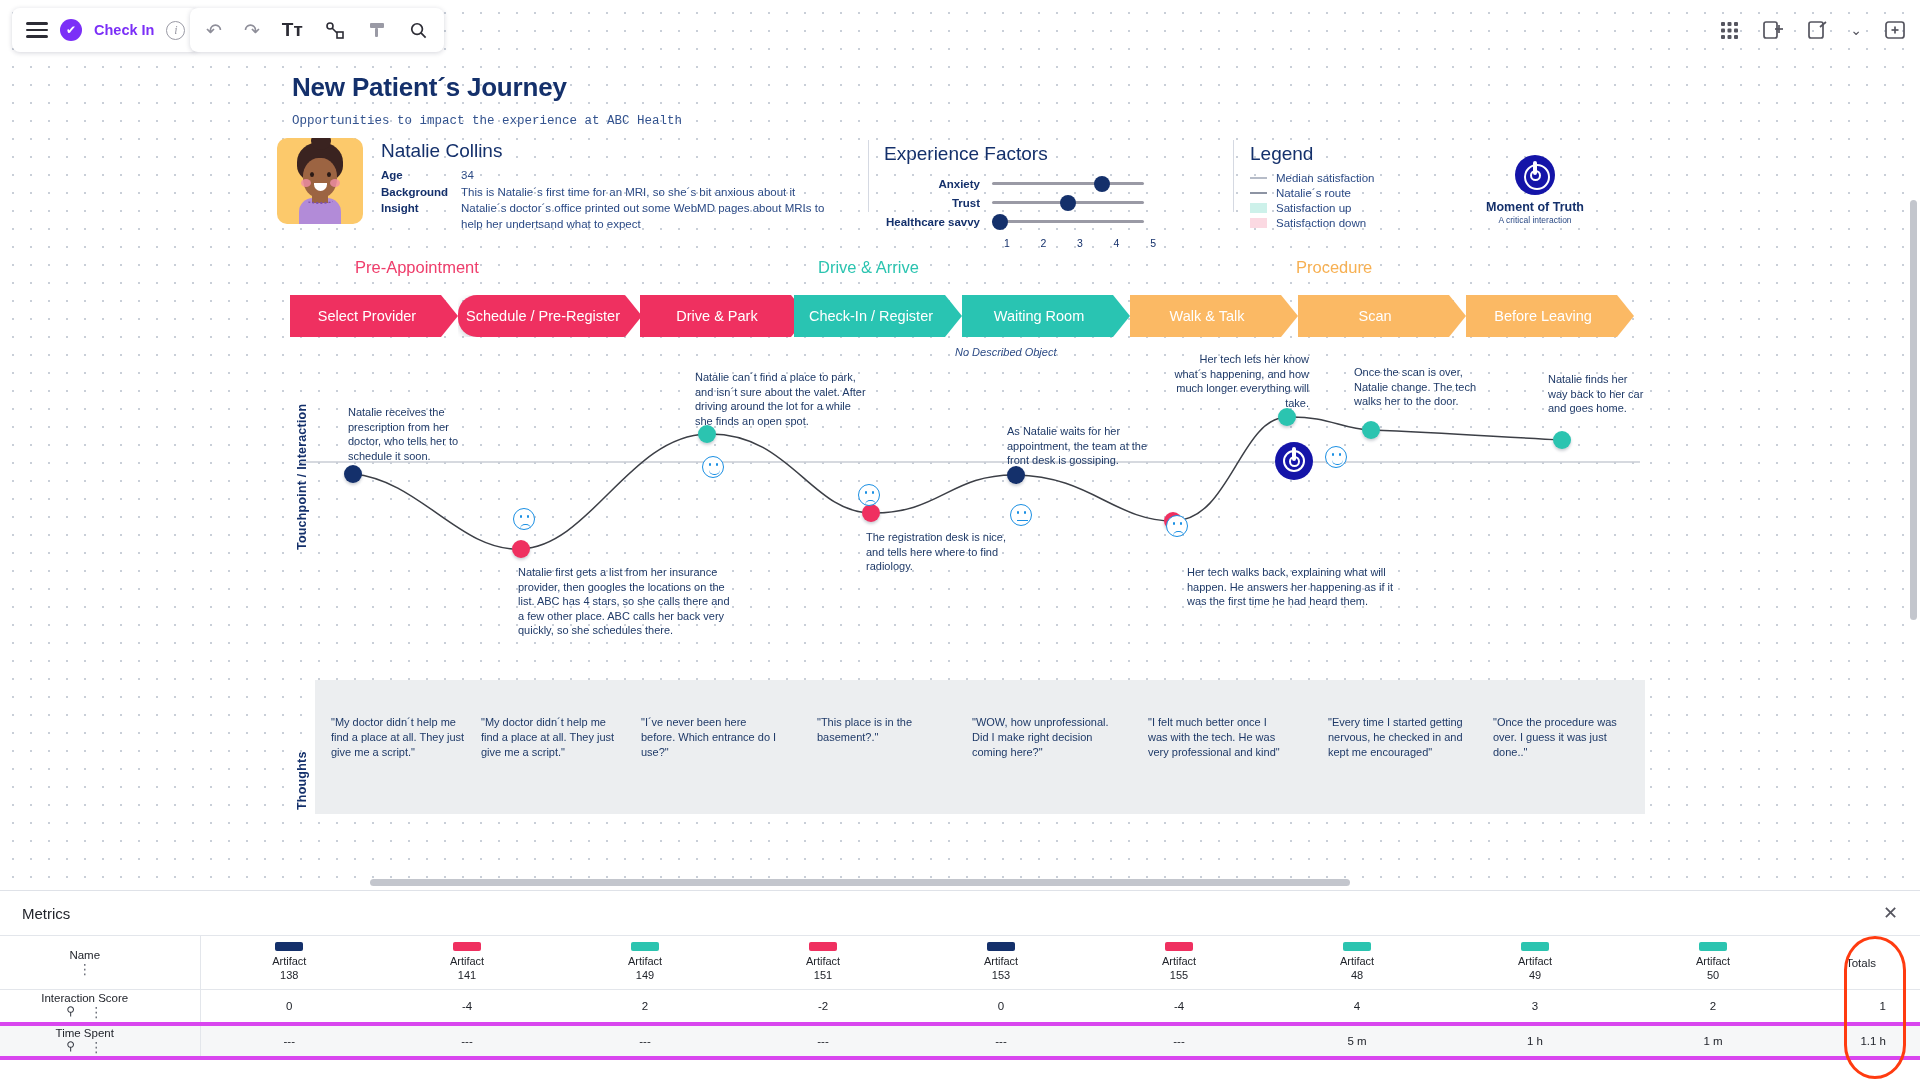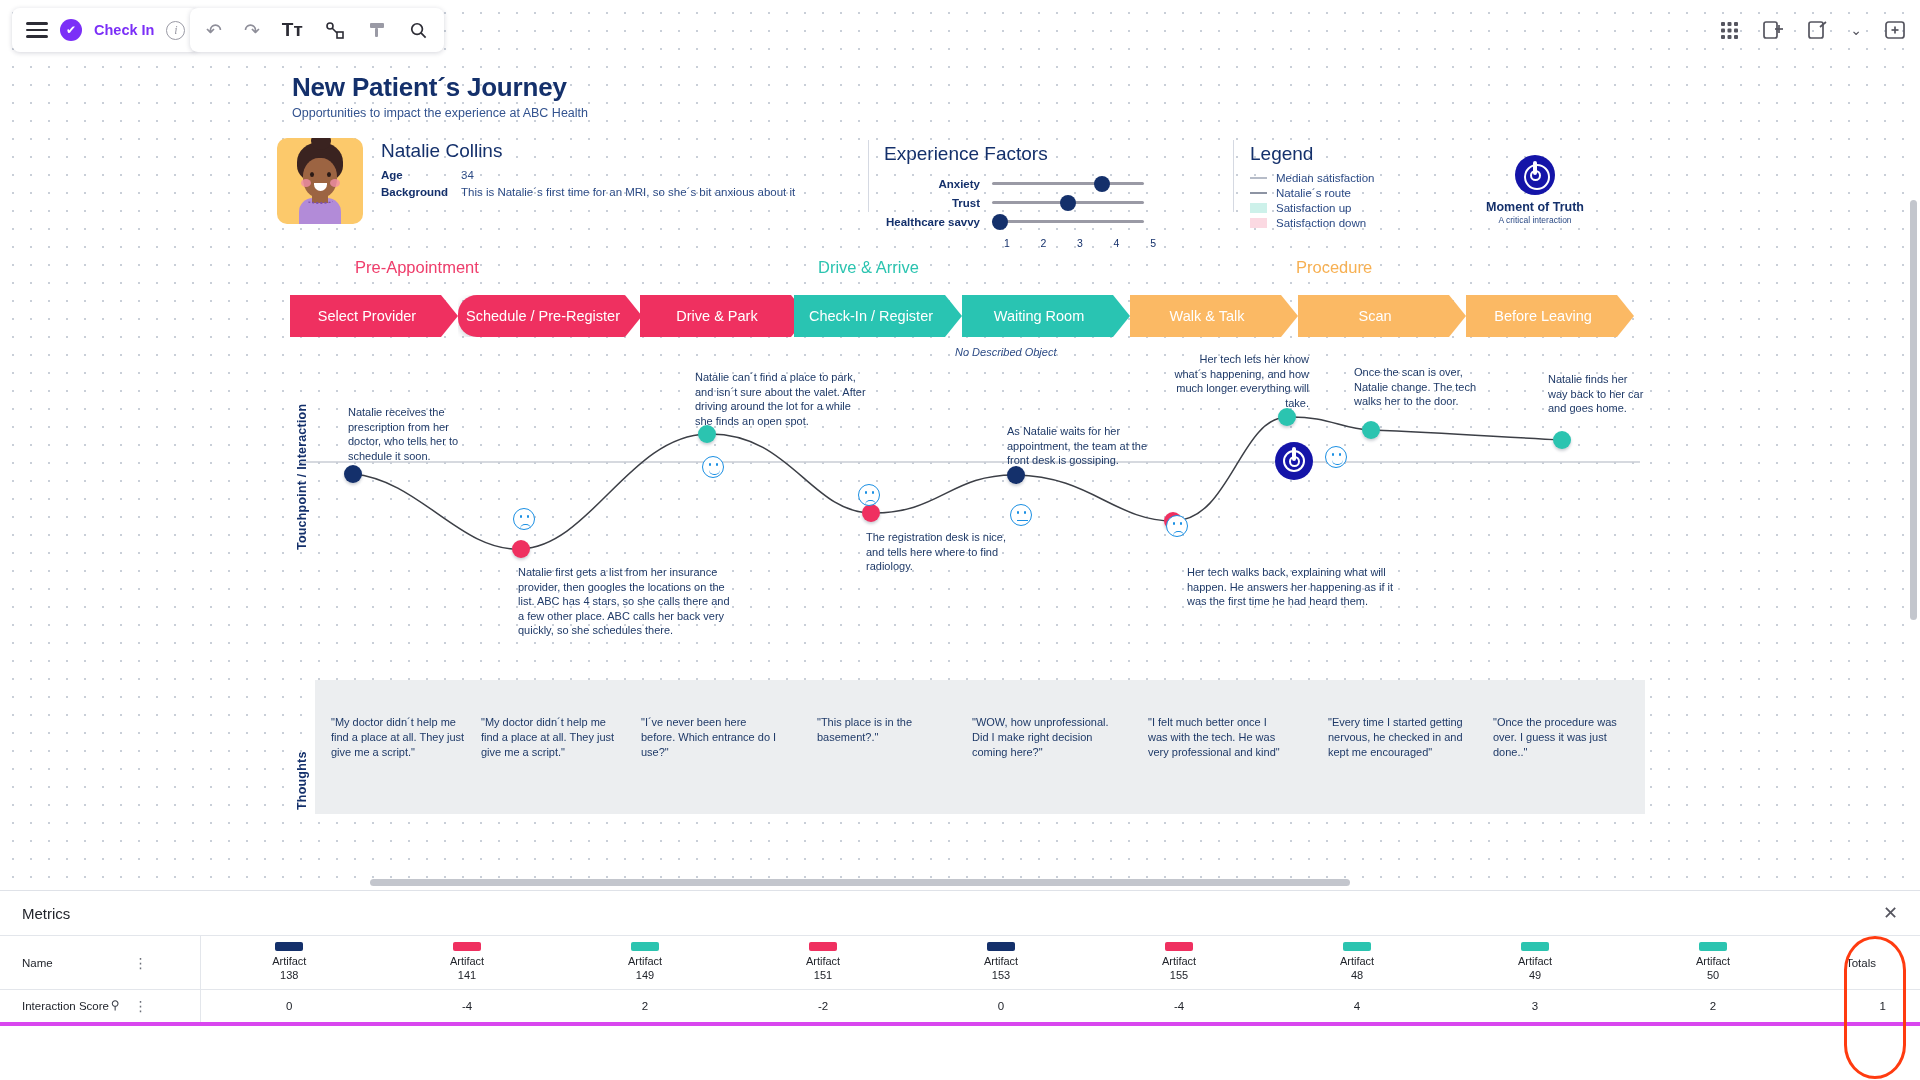--- a/index.html
+++ b/index.html
@@ -43,21 +43,21 @@
   }
   .tool { color:#8e8e99; font-size:19px; cursor:pointer; display:flex; align-items:center;}
   .tool.dark { color:#2c2c35; font-weight:bold; }
 
   #tb-right { position:absolute; top:8px; right:14px; display:flex; align-items:center; gap:22px; height:44px; z-index:40;}
   #tb-right .tool { font-size:20px; color:#55555f; }
 
   
   #title-block { position:absolute; left:292px; top:72px; }
   #board-title { font-size:26px; font-weight:bold; color:#14306b; letter-spacing:-.2px;}
-  #board-sub { font-size:12.5px; color:#33538f; margin-top:3px;}
+  #board-sub { font-size:12.5px; color:#33538f; margin-top:11px;font-family:Liberation Mono, monospace;}
 
   
   #persona { position:absolute; left:277px; top:138px; display:flex; gap:18px;}
   .avatar {
     width:86px;height:86px;border-radius:10px;background:#fcc96b;position:relative;overflow:hidden;flex:0 0 auto;
   }
   .av-hair{position:absolute;left:20px;top:4px;width:46px;height:40px;background:#3a2320;border-radius:50% 50% 40% 40%;}
   .av-bun{position:absolute;left:34px;top:-6px;width:20px;height:18px;background:#3a2320;border-radius:50%;}
   .av-face{position:absolute;left:26px;top:20px;width:34px;height:40px;background:#9c6442;border-radius:46% 46% 48% 48%;}
   .av-eye{position:absolute;top:34px;width:4px;height:5px;background:#2a1a16;border-radius:50%;}
@@ -158,21 +158,21 @@
     position:absolute; left:0; top:890px; width:1920px; height:190px;
     background:#fff; border-top:1px solid #dfe2e8; z-index:50;
   }
   #metrics-head { height:44px; display:flex; align-items:center; justify-content:space-between; padding:0 22px;}
   #metrics-title { font-size:15px; color:#22252c; }
   #metrics-close { font-size:18px; color:#55555f; cursor:pointer; }
   table { width:100%; border-collapse:collapse; table-layout:fixed;}
   th, td { font-size:11.5px; color:#22252c; font-weight:normal; text-align:center; }
   thead th { height:54px; border-top:1px solid #e3e6eb; border-bottom:1px solid #e3e6eb; vertical-align:middle;}
   .col-name { width:200px; text-align:left; padding-left:22px; border-right:1px solid #e3e6eb;}
-  .name-cell { display:flex; align-items:center; justify-content:space-between; padding-right:52px; }
+  .name-cell { display:flex; align-items:center; justify-content:space-between; padding-right:52px;flex-direction:column; }
   .kebab { color:#6c707a; letter-spacing:0; font-size:14px; cursor:pointer;}
   .pin { color:#3b3f48; font-size:12px; cursor:pointer;}
   .art-swatch { width:28px;height:9px;border-radius:2px;margin:0 auto 4px;}
   .art-name { font-size:11px; line-height:1.25;}
   tbody tr { height:34px; }
   tbody tr.alt { background:#f6f7f8; }
   tbody td { border-bottom:4px solid #d946ef;}
   .col-total { width:118px; }
   #totals-ring {
     position:absolute; right:14px; top:45px; width:62px; height:143px;
@@ -208,20 +208,24 @@
     </div>
     <div id="persona-info">
       <div id="persona-name">Natalie Collins</div>
       <div class="p-row">
         <div class="p-key">Age</div>
         <div class="p-val">34</div>
       </div>
       <div class="p-row">
         <div class="p-key">Background</div>
         <div class="p-val">This is Natalie´s first time for an MRI, so she´s bit anxious about it</div>
+      </div>
+      <div class="p-row">
+        <div class="p-key">Insight</div>
+        <div class="p-val">Natalie´s doctor´s office printed out some WebMD pages about MRIs to help her undertsand what to expect</div>
       </div>
     </div>
   </div>
 
   <div id="exp">
     <div id="exp-title">Experience Factors</div>
     <div id="exp-rows">
         <div class="ef-row">
           <div class="ef-label">Anxiety</div>
           <div class="ef-track">
@@ -551,16 +555,37 @@
           <td>-4</td>
           <td>2</td>
           <td>-2</td>
           <td>0</td>
           <td>-4</td>
           <td>4</td>
           <td>3</td>
           <td>2</td>
           <td class="col-total" style="text-align: right; padding-right: 34px;">1</td>
         </tr>
+        <tr class="alt">
+          <td class="col-name">
+            <div class="name-cell">
+              <span>Time Spent</span>
+              <span style="display:flex;gap:14px;">
+                <span class="pin">⚲</span>
+                <span class="kebab">⋮</span>
+              </span>
+            </div>
+          </td>
+          <td>---</td>
+          <td>---</td>
+          <td>---</td>
+          <td>---</td>
+          <td>---</td>
+          <td>---</td>
+          <td>5 m</td>
+          <td>1 h</td>
+          <td>1 m</td>
+          <td class="col-total" style="text-align: right; padding-right: 34px;">1.1 h</td>
+        </tr>
       </tbody>
   </table>
   <div id="totals-ring"></div>
 </div>
 
 </body></html>

